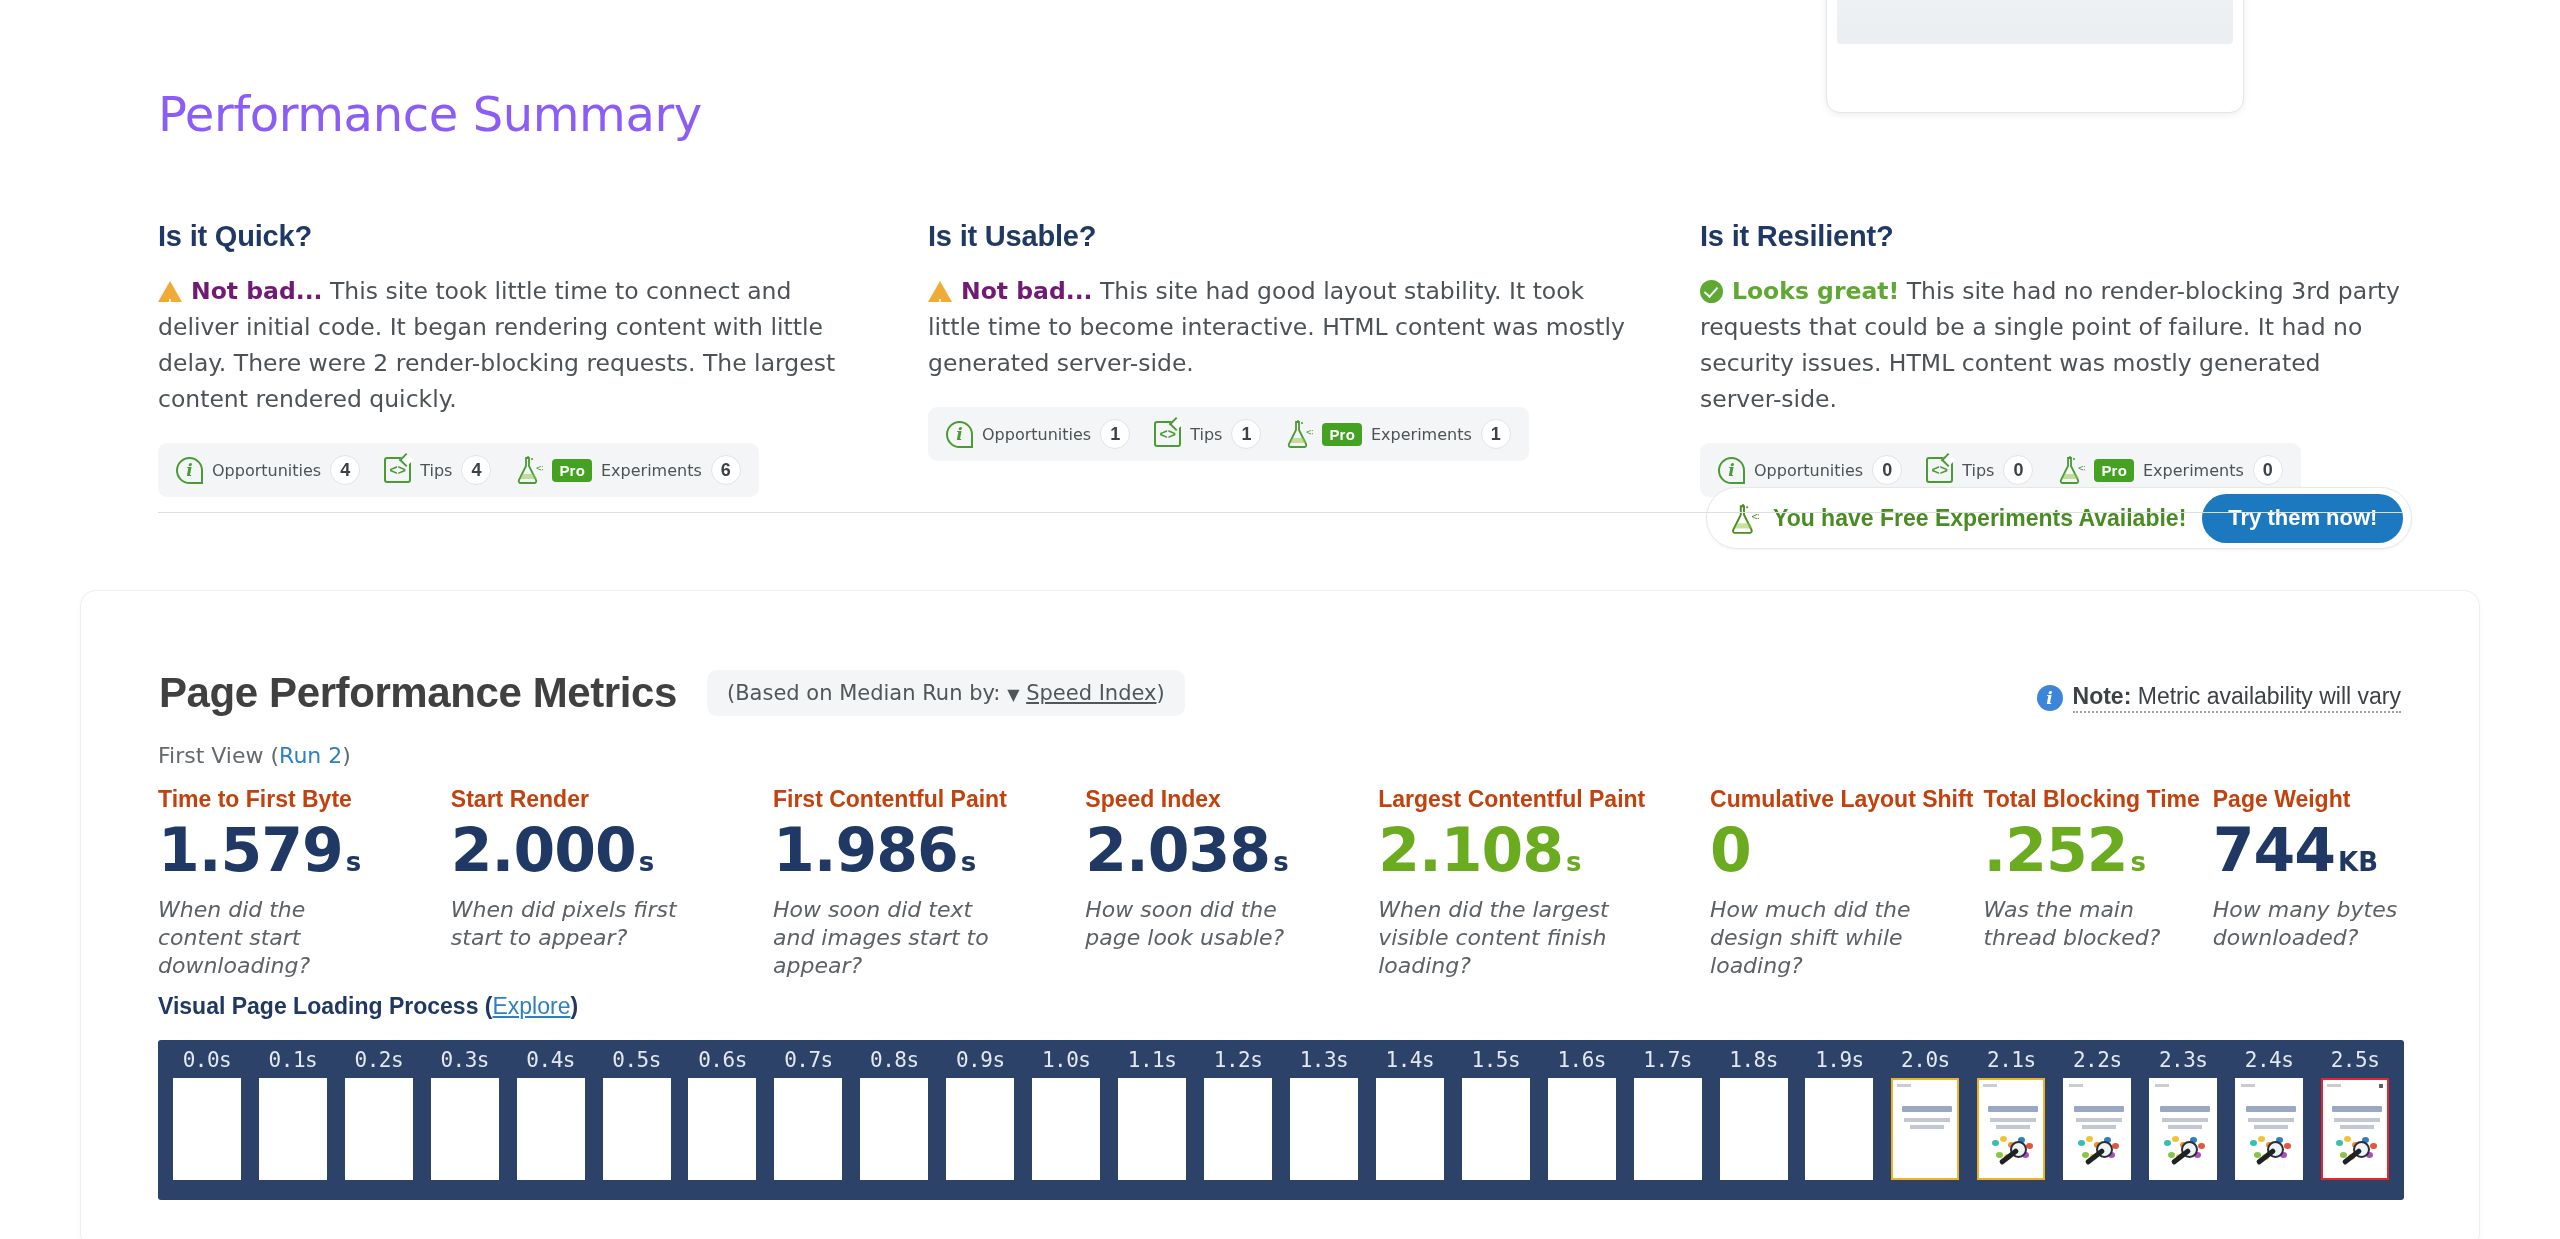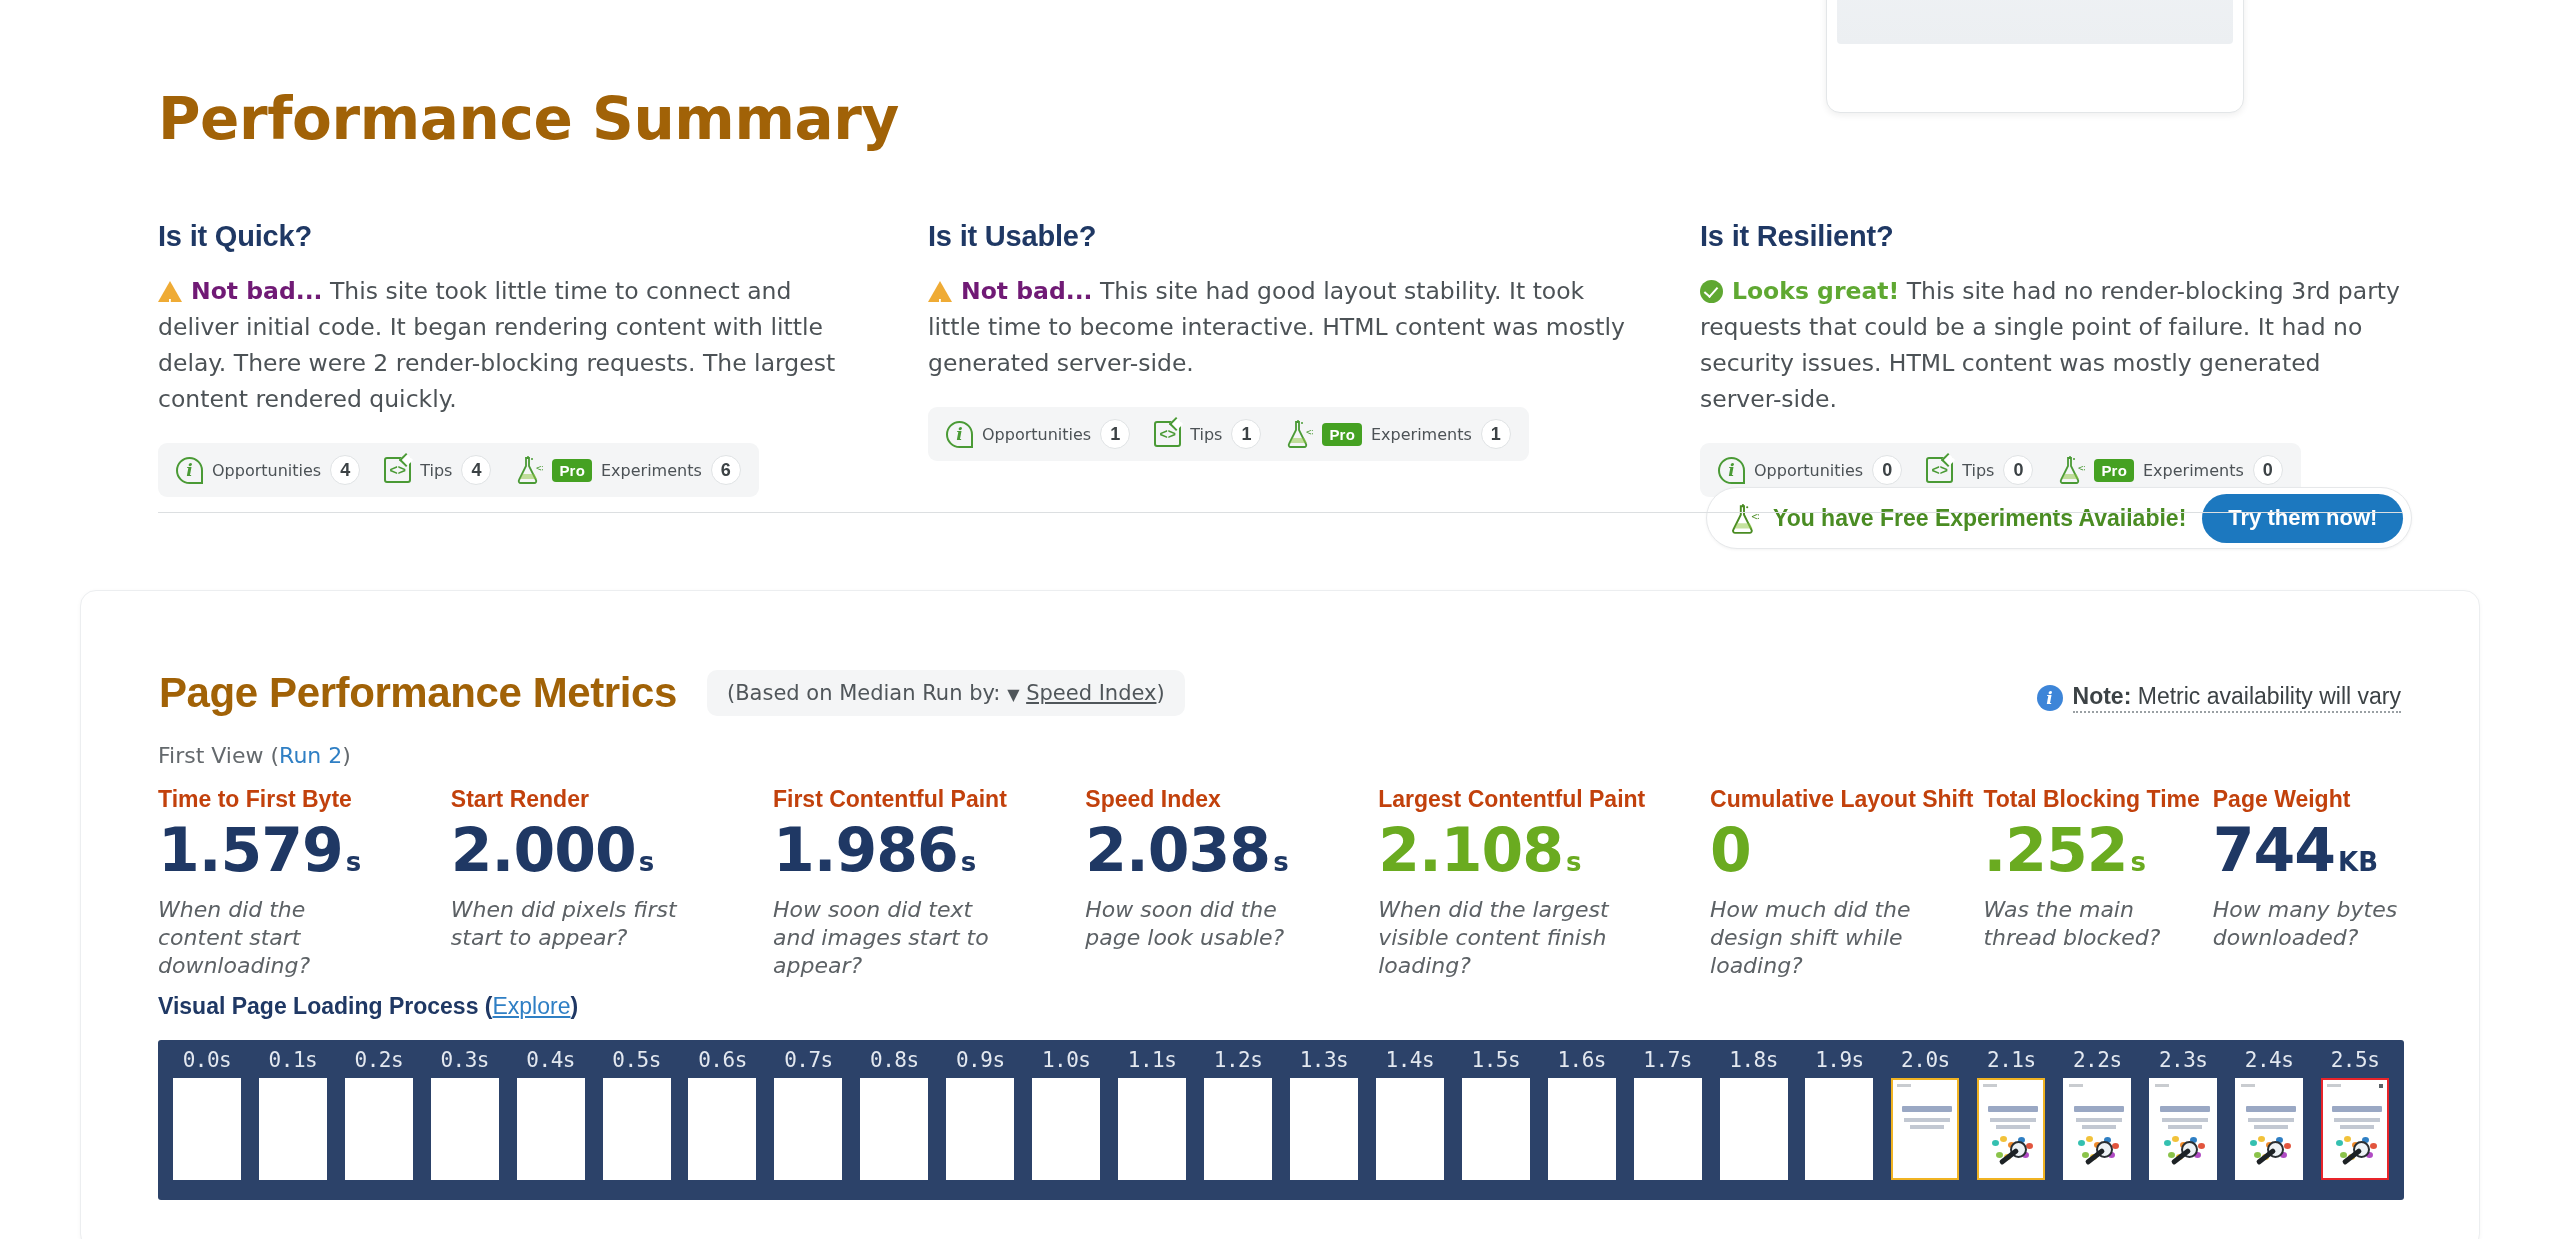--- a/index.html
+++ b/index.html
@@ -25,21 +25,21 @@
   .thumb-inner {
     width: 100%; height: 163px; border-radius: 4px; overflow: hidden;
     background: linear-gradient(180deg,#f2f4f6 0%, #eceff2 100%);
     position: relative;
   }
   .thumb-foot { width:100%; height:50px; background:#fff; }
 
   
   .h1-title {
     position: absolute; left: 158px; top: 90px;
-    font-size: 58px; font-weight: 700; color: #a16207;
+    font-size: 48px; font-weight: 400; color: #8b5cf6;
     letter-spacing: -0.4px; line-height: 1;
     font-family: "DejaVu Sans", sans-serif;
   }
 
   
   .cols { position: absolute; left: 158px; top: 180px; width: 2246px; }
   .col { position: absolute; top: 0; width: 700px; margin-top: 40px; }
   .col.c1 { left: 0px; }
   .col.c2 { left: 770px; }
   .col.c3 { left: 1542px; }
@@ -128,21 +128,21 @@
 
   .divider { position:absolute; left:158px; top:512px; width:2245px; height:1px; background:#dcdfe1; }
 
   
   .metrics-card {
     position:absolute; left:80px; top:590px; width:2400px; height:660px;
     background:#ffffff; border:1px solid #eceef0; border-radius:16px;
     box-shadow: 0 1px 4px rgba(0,0,0,.04);
   }
   .m-head { position:absolute; left:78px; top:78px; display:flex; align-items:center; gap:30px; }
-  .m-title { font-size: 42px; font-weight:700; color:#a16207; letter-spacing:-.4px; }
+  .m-title { font-size: 42px; font-weight:700; color:#404040; letter-spacing:-.4px; }
   .median-pill {
     background:#f4f5f6; border-radius:10px; padding: 11px 20px;
     font-size:21px; color:#50565a; white-space:nowrap;
     font-family:"DejaVu Sans",sans-serif;
   }
   .median-pill a { color:#50565a; text-decoration: underline; }
   .caret { font-size: 16px; }
 
   .note {
     position:absolute; right:78px; top:92px; display:flex; align-items:center; gap:10px;

